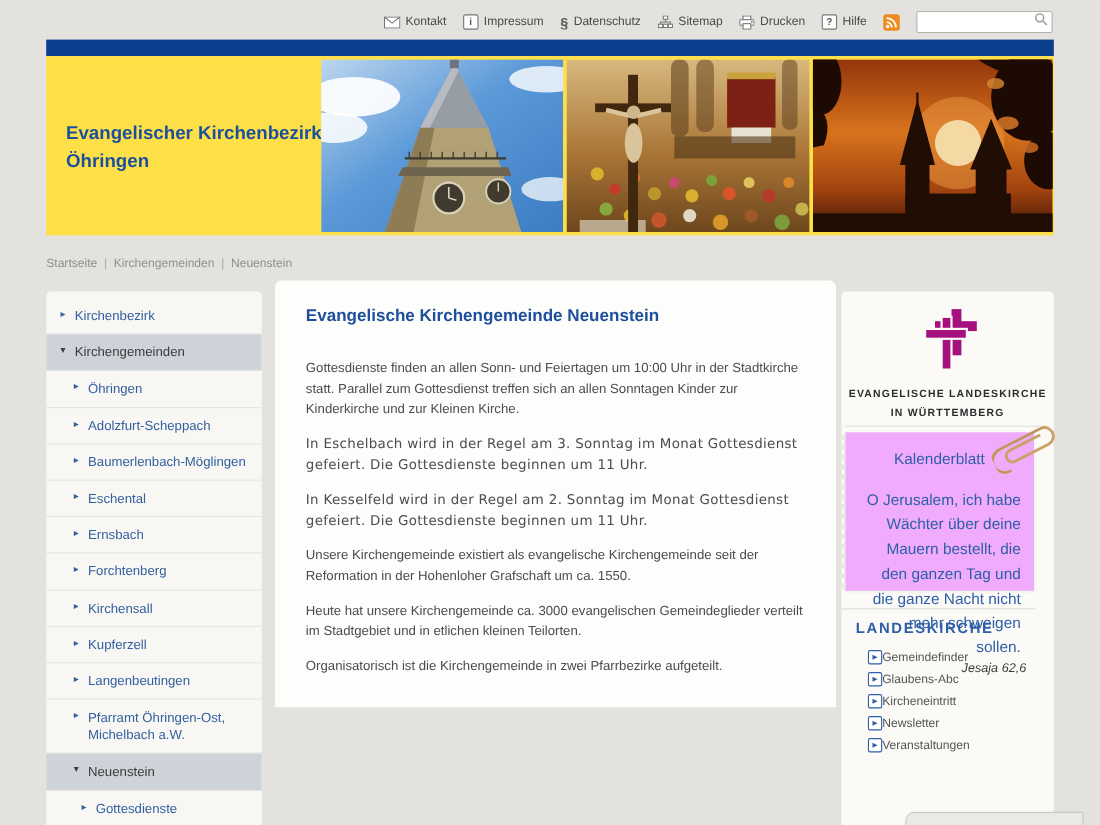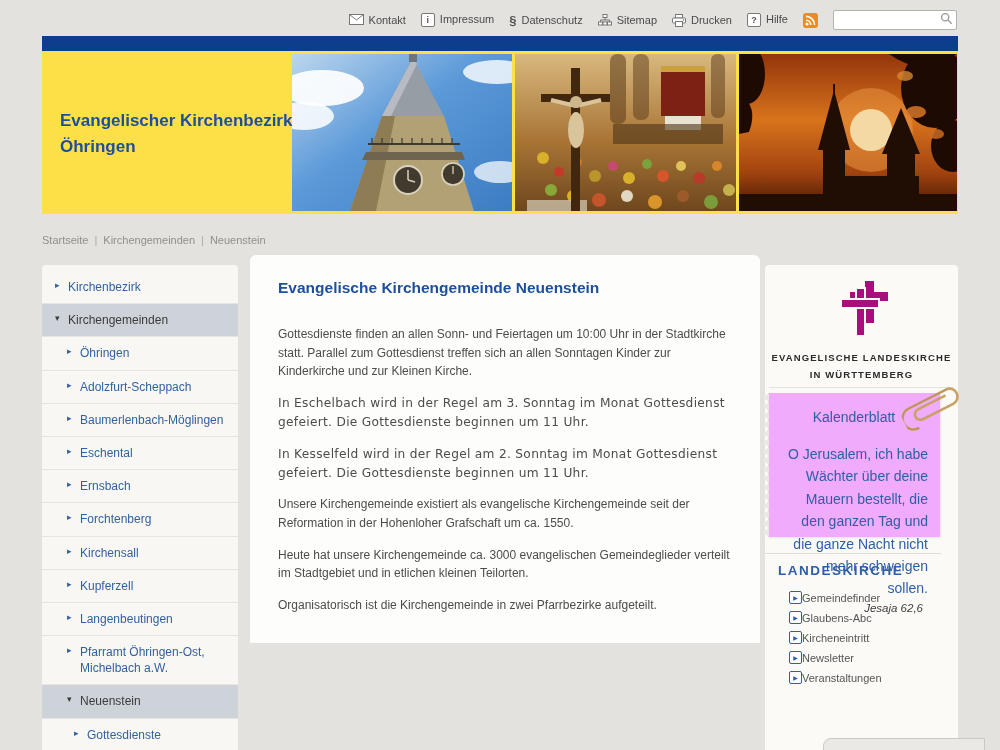--- a/index.html
+++ b/index.html
@@ -3,21 +3,21 @@
 <meta charset="utf-8">
 <style>
   html,body{margin:0;padding:0;}
   body{
     width:1000px;height:750px;position:relative;overflow:hidden;
     background:#e3e2de;font-family:"Liberation Sans",sans-serif;
     -webkit-font-smoothing:antialiased;
   }
   
   .topbar{position:absolute;top:10px;right:43px;height:20px;display:flex;align-items:center;gap:15px;}
-  .tb-link{display:flex;gap:5px;font-size:11px;color:#4a4a4a;cursor:pointer;}
+  .tb-link{display:flex;align-items:center;gap:5px;font-size:11px;color:#4a4a4a;cursor:pointer;}
   .tb-link svg{display:block;}
   .boxglyph{display:inline-flex;align-items:center;justify-content:center;width:12px;height:12px;
     border:1px solid #777;border-radius:2px;font-size:9px;font-weight:bold;color:#555;background:#fdfdfd;}
   .para-glyph{font-size:13px;color:#555;font-weight:bold;line-height:1;}
   .rss{width:15px;height:15px;border-radius:3px;background:#ef8a1f;position:relative;cursor:pointer;}
   .search-wrap{display:flex;align-items:center;width:114px;height:18px;background:#fff;
     border:1px solid #b3b2ad;border-radius:2px;padding:0 3px 0 5px;}
   .search-wrap input{flex:1;min-width:0;border:none;outline:none;font-size:11px;background:transparent;color:#444;}
   
   .bluebar{position:absolute;left:42px;top:36px;width:916px;height:15px;background:#0c3e8e;}
@@ -52,21 +52,21 @@
   .logo-block{position:absolute;top:14px;left:0;width:193px;text-align:center;}
   .logo-block svg{display:inline-block;}
   .logo-text{margin-top:6px;font-size:9.5px;font-weight:bold;color:#2b2b2b;
     letter-spacing:1.1px;text-transform:uppercase;line-height:1.8;}
   .hr1{position:absolute;left:4px;top:122px;width:185px;border-top:1px solid #e3e2dd;}
   .kalender{position:absolute;left:3px;top:128px;width:172px;height:144px;background:#f0abfc;
     box-shadow:1px 1px 2px rgba(0,0,0,.08);}
   .kb-zz{position:absolute;left:-5px;top:0;}
   .kalender .kb-title{margin:16px 0 0;text-align:center;font-size:14px;color:#2e5ea8;}
   .kalender .kb-verse{margin:18px 12px 0 14px;font-size:14px;color:#2e5ea8;line-height:1.6;text-align:right;}
-  .kalender .kb-source{margin:2px 17px 0;text-align:right;font-size:11.5px;font-style:italic;color:#3c3c3c;}
+  .kalender .kb-source{margin:2px 7px 0;text-align:right;font-size:11.5px;font-style:italic;color:#3c3c3c;}
   .hr2{position:absolute;left:0;top:288px;width:176px;border-top:1px solid #dddcd7;}
   .lk-heading{position:absolute;left:13px;top:298px;font-size:13.5px;font-weight:bold;
     color:#2e5ea8;letter-spacing:1.5px;text-transform:uppercase;}
   .lk-links{position:absolute;left:24px;top:326px;}
   .lk-link{display:flex;align-items:center;gap:0;margin-bottom:7px;font-size:11px;color:#555;cursor:pointer;}
   .playbox{display:inline-flex;align-items:center;justify-content:center;width:11px;height:11px;
     border:1px solid #2e5ea8;border-radius:2px;background:#fff;color:#2e5ea8;font-size:6px;line-height:1;}
   
   .paperclip{position:absolute;left:901px;top:391px;transform:rotate(-27deg);z-index:5;}
   .corner-box{position:absolute;left:823px;top:738px;width:160px;height:20px;z-index:6;

